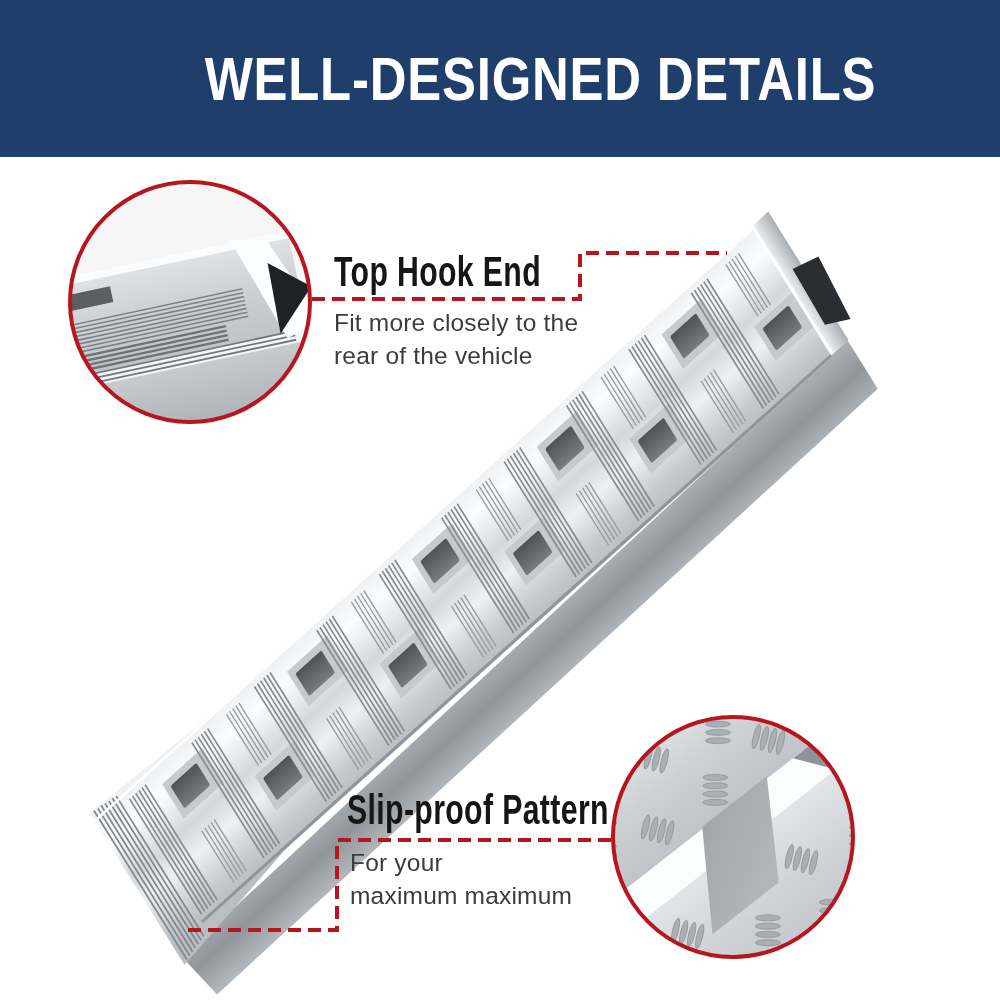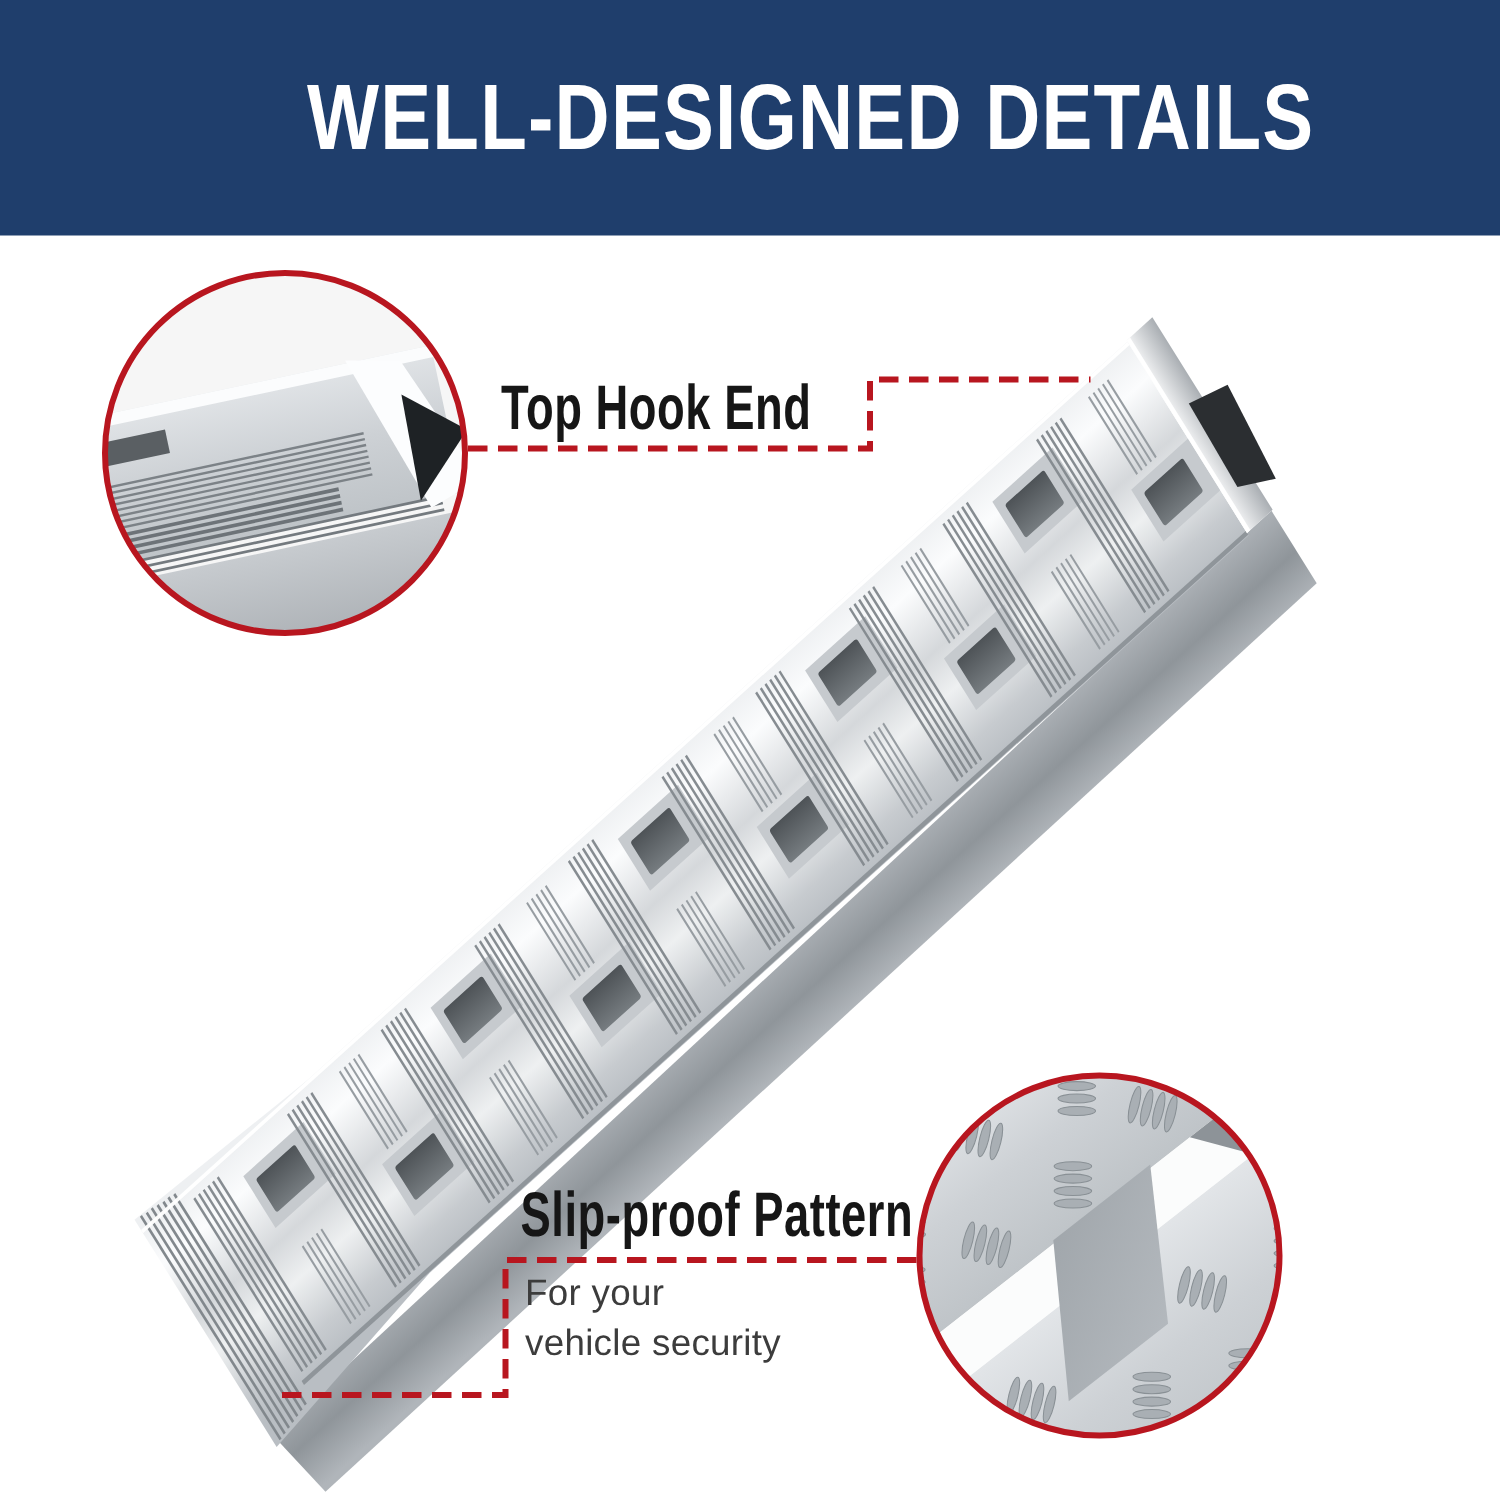--- a/index.html
+++ b/index.html
@@ -373,20 +373,24 @@
 
     <path d="M 312 299 L 580 299 L 580 253 L 727 253" fill="none" stroke="#b8161f" stroke-width="4" stroke-dasharray="13 7"></path>
     <path d="M 611 840 L 337 840 L 337 930 L 184 930" fill="none" stroke="#b8161f" stroke-width="4" stroke-dasharray="13 7"></path>
   </svg>
 
   <div class="banner">
     <div class="banner-title">WELL-DESIGNED DETAILS</div>
   </div>
 
   <div class="callout-title" style="left:334px;top:248px;">Top Hook End</div>
+  <div class="callout-body" style="left:334px;top:306px;">
+    <span>Fit more closely to the</span>
+    <span>rear of the vehicle</span>
+  </div>
 
   <div class="callout-title" style="left:347px;top:786px;">Slip-proof Pattern</div>
   <div class="callout-body" style="left:350px;top:846px;">
     <span>For your</span>
-    <span>vehicle security</span>
+    <span>maximum maximum</span>
   </div>
 
 </div>
 
 </body></html>

